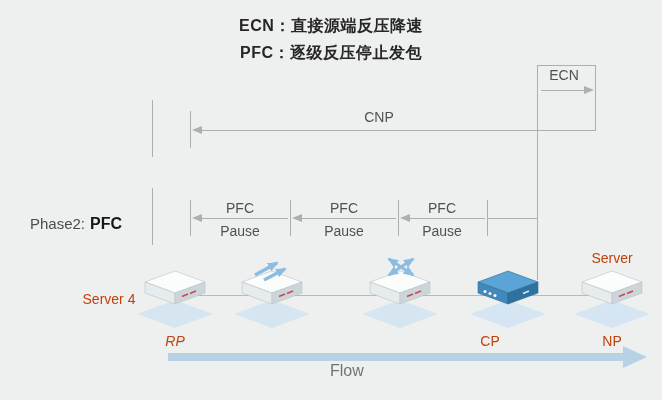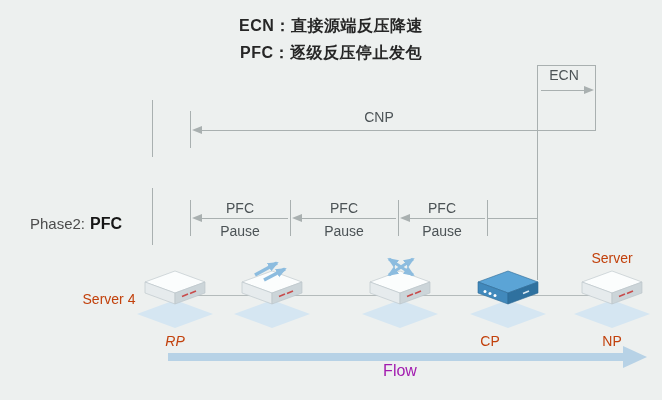--- a/index.html
+++ b/index.html
@@ -15,22 +15,22 @@
              border-bottom:4.5px solid transparent;border-right:10px solid #a9b0b0;}
   .head-right{position:absolute;width:0;height:0;border-top:4.5px solid transparent;
               border-bottom:4.5px solid transparent;border-left:10px solid #a9b0b0;}
   .siglbl{position:absolute;font-size:14px;color:#4c5356;text-align:center;}
   .devlbl{position:absolute;font-size:14px;color:#c2410c;text-align:center;}
   .device{position:absolute;width:84px;height:62px;}
   .flow-bar{position:absolute;left:168px;top:353px;width:455px;height:8px;background:#b7d2e6;}
   .flow-head{position:absolute;left:623px;top:346px;width:0;height:0;
              border-top:11px solid transparent;border-bottom:11px solid transparent;
              border-left:24px solid #b7d2e6;}
-  .flow-lbl{position:absolute;left:330px;top:362px;width:140px;text-align:center;
-            font-size:16px;color:#a21caf;}
+  .flow-lbl{position:absolute;left:330px;top:362px;width:140px;text-align:left;
+            font-size:16px;color:#737373;}
 </style>
 </head>
 <body>
 
 <div class="canvas">
 
   <div class="title">
     <div>ECN：直接源端反压降速</div>
     <div>PFC：逐级反压停止发包</div>
   </div>

